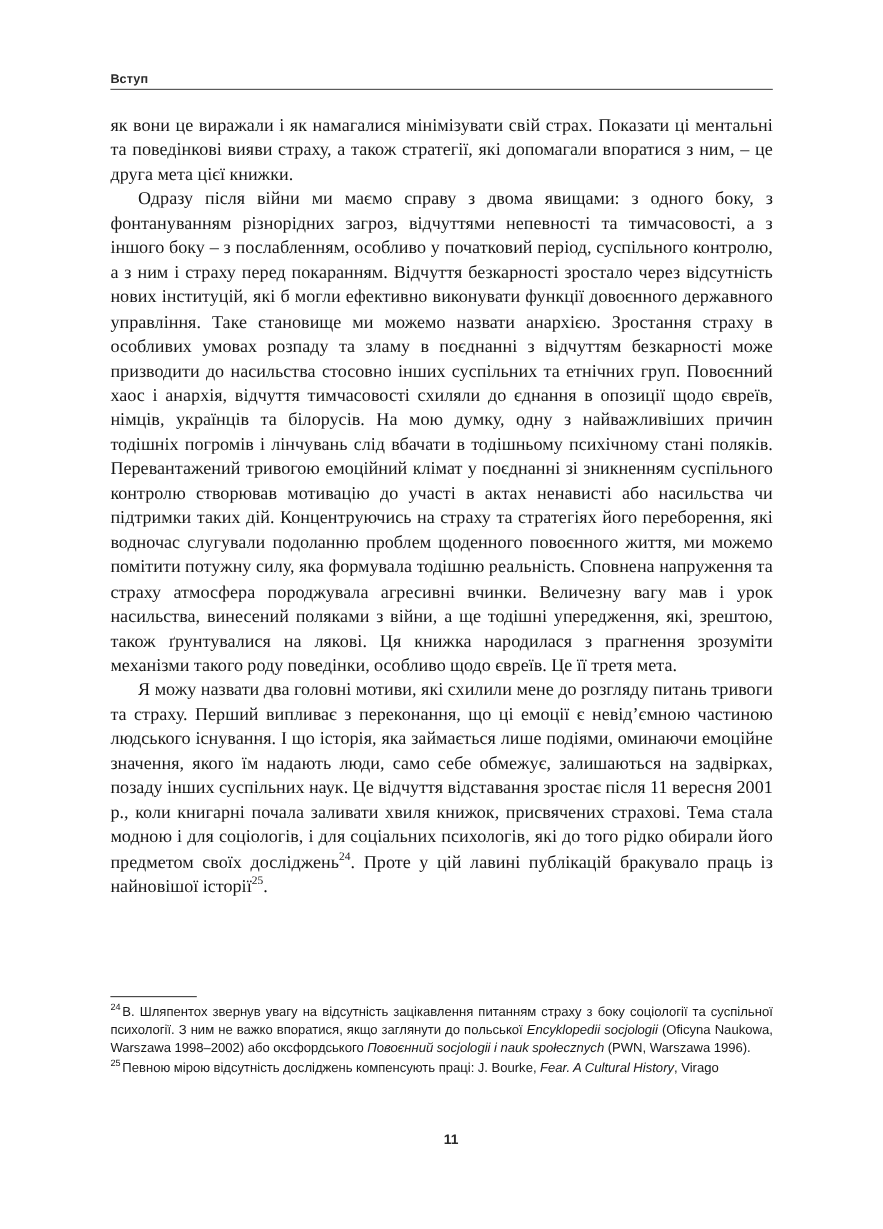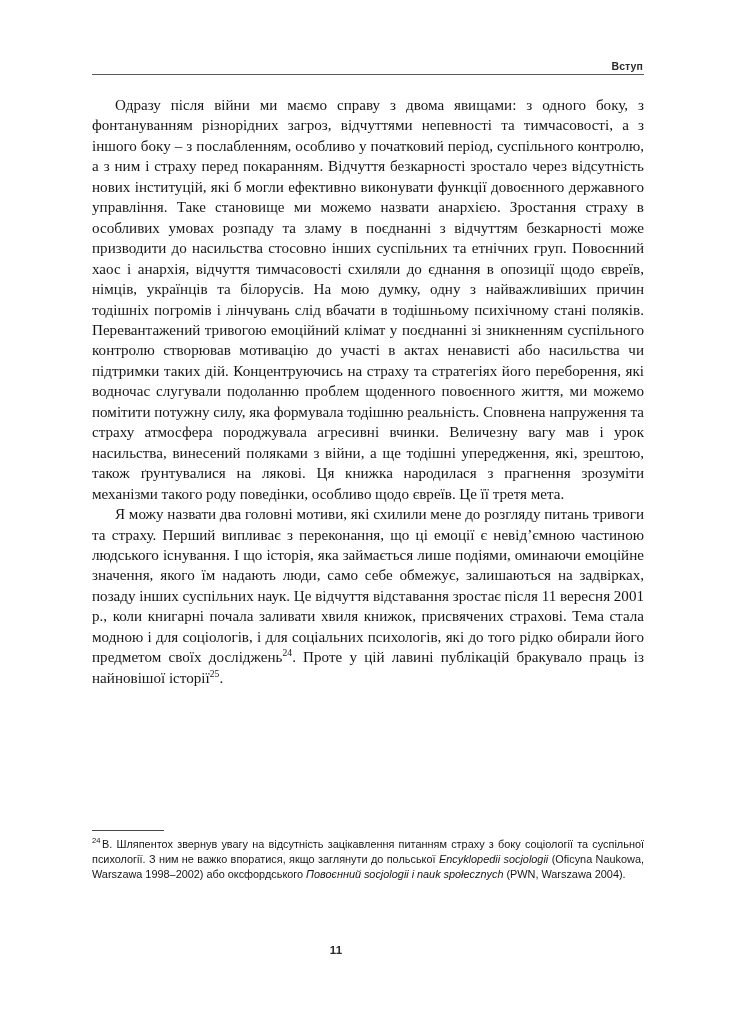--- a/index.html
+++ b/index.html
@@ -22,21 +22,21 @@
   
   .running-head {
     position: absolute;
     left: 92px;
     top: 60px;
     width: 552px;
   }
 
   .running-head-text {
     display: block;
-    text-align: right;
+    text-align: left;
     font-family: "Liberation Sans", "DejaVu Sans", sans-serif;
     font-size: 10.5px;
     font-weight: 700;
     letter-spacing: 0.1px;
     color: #2b2b2b;
     line-height: 12px;
     padding-right: 1px;
   }
 
   .running-head-rule {
@@ -123,39 +123,42 @@
     position: absolute;
     left: 0;
     top: 944px;
     width: 672px;
     text-align: center;
     font-family: "Liberation Sans", "DejaVu Sans", sans-serif;
     font-size: 11.5px;
     font-weight: 700;
     color: #2a2a2a;
     letter-spacing: 0.2px;
+    padding-left: 40px;
   }
 </style>
 </head>
 <body>
 
 <div class="page">
 
   <div class="running-head">
     <span class="running-head-text">Вступ</span>
     <span class="running-head-rule"></span>
   </div>
 
   <div class="body-column">
+    <p>як вони це виражали і як намагалися мінімізувати свій страх. Показати ці ментальні та поведінкові вияви страху, а також стратегії, які допомагали впоратися з ним, – це друга мета цієї книжки.</p>
     <p class="indent">Одразу після війни ми маємо справу з двома явищами: з одного боку, з фонтануванням різнорідних загроз, відчуттями непевності та тимчасовості, а з іншого боку – з послабленням, особливо у початковий період, суспільного контролю, а з ним і страху перед покаранням. Відчуття безкарності зростало через відсутність нових інституцій, які б могли ефективно виконувати функції довоєнного державного управління. Таке становище ми можемо назвати анархією. Зростання страху в особливих умовах розпаду та зламу в поєднанні з відчуттям безкарності може призводити до насильства стосовно інших суспільних та етнічних груп. Повоєнний хаос і анархія, відчуття тимчасовості схиляли до єднання в опозиції щодо євреїв, німців, українців та білорусів. На мою думку, одну з найважливіших причин тодішніх погромів і лінчувань слід вбачати в тодішньому психічному стані поляків. Перевантажений тривогою емоційний клімат у поєднанні зі зникненням суспільного контролю створював мотивацію до участі в актах ненависті або насильства чи підтримки таких дій. Концентруючись на страху та стратегіях його переборення, які водночас слугували подоланню проблем щоденного повоєнного життя, ми можемо помітити потужну силу, яка формувала тодішню реальність. Сповнена напруження та страху атмосфера породжувала агресивні вчинки. Величезну вагу мав і урок насильства, винесений поляками з війни, а ще тодішні упередження, які, зрештою, також ґрунтувалися на лякові. Ця книжка народилася з прагнення зрозуміти механізми такого роду поведінки, особливо щодо євреїв. Це її третя мета.</p>
     <p class="indent"><span>Я можу назвати два головні мотиви, які схилили мене до розгляду питань тривоги та страху. Перший випливає з переконання, що ці емоції є невід’ємною частиною людського існування. І що історія, яка займається лише подіями, оминаючи емоційне значення, якого їм надають люди, само себе обмежує, залишаються на задвірках, позаду інших суспільних наук. Це відчуття відставання зростає після 11 вересня 2001 р., коли книгарні почала заливати хвиля книжок, присвячених страхові. Тема стала модною і для соціологів, і для соціальних психологів, які до того рідко обирали його предметом своїх досліджень</span><sup class="fn-ref">24</sup><span>. Проте у цій лавині публікацій бракувало праць із найновішої історії</span><sup class="fn-ref">25</sup><span>.</span></p>
   </div>
 
   <div class="footnotes">
     <span class="footnote-rule"></span>
 
-    <p><sup>24</sup><span>В. Шляпентох звернув увагу на відсутність зацікавлення питанням страху з боку соціології та суспільної психології. З ним не важко впоратися, якщо заглянути до польської </span><i>Encyklopedii socjologii</i><span> (Oficyna Naukowa, Warszawa 1998–2002) або оксфордського </span><i>Повоєнний socjologii i nauk społecznych</i><span> (PWN, Warszawa 2004).</span></p>
+    <p><sup>24</sup><span>В. Шляпентох звернув увагу на відсутність зацікавлення питанням страху з боку соціології та суспільної психології. З ним не важко впоратися, якщо заглянути до польської </span><i>Encyklopedii socjologii</i><span> (Oficyna Naukowa, Warszawa 1998–2002) або оксфордського </span><i>Повоєнний socjologii i nauk społecznych</i><span> (PWN, Warszawa 1996).</span></p>
 
+    <p><sup>25</sup><span>Певною мірою відсутність досліджень компенсують праці: J. Bourke, </span><i>Fear. A Cultural History</i><span>, Virago</span></p>
   </div>
 
   <div class="folio">11</div>
 
 </div>
 
 </body></html>

